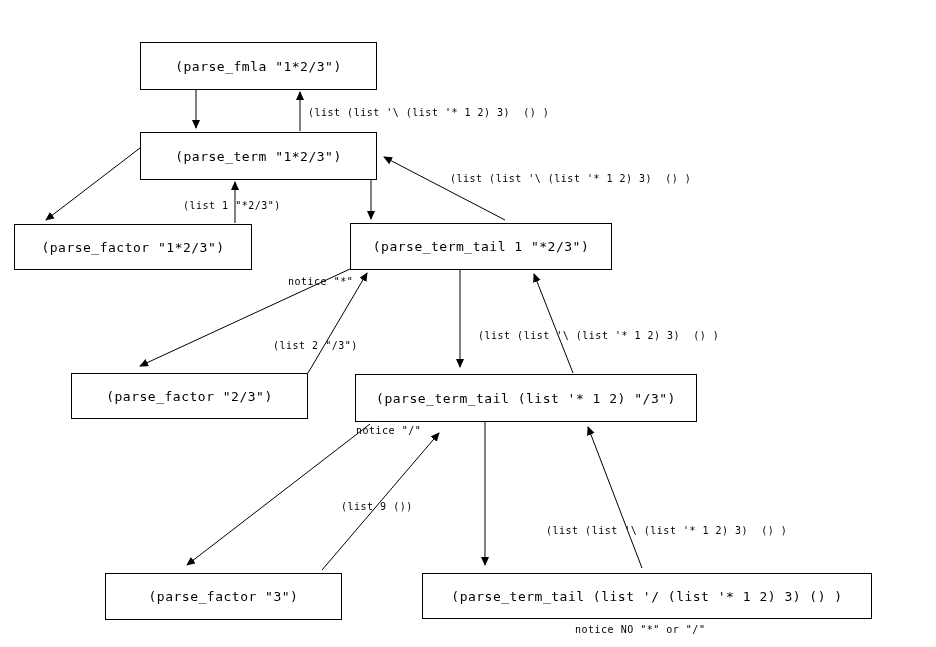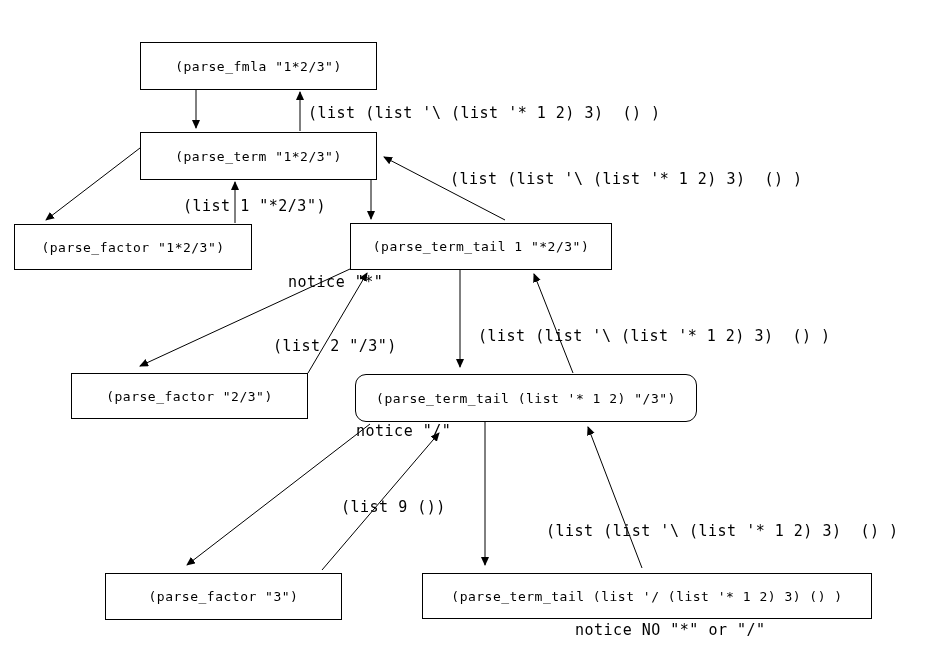--- a/index.html
+++ b/index.html
@@ -29,21 +29,21 @@
     background: #ffffff;
     display: flex;
     align-items: center;
     justify-content: center;
     font-size: 13px;
     white-space: pre;
     letter-spacing: 0.5px;
   }
   .edge-label {
     position: absolute;
-    font-size: 15px;
+    font-size: 10px;
     line-height: 14px;
     white-space: pre;
     letter-spacing: 0.5px;
   }
 </style>
 </head>
 <body>
 
 <div id="canvas">
 
@@ -74,21 +74,21 @@
   <div class="node" style="left:140px; top:42px;  width:235px; height:46px;">(parse_fmla "1*2/3")</div>
 
   <div class="node" style="left:140px; top:132px; width:235px; height:46px;">(parse_term "1*2/3")</div>
 
   <div class="node" style="left:14px;  top:224px; width:236px; height:44px;">(parse_factor "1*2/3")</div>
 
   <div class="node" style="left:350px; top:223px; width:260px; height:45px;">(parse_term_tail 1 "*2/3")</div>
 
   <div class="node" style="left:71px;  top:373px; width:235px; height:44px;">(parse_factor "2/3")</div>
 
-  <div class="node" style="left:355px; top:374px; width:340px; height:46px;border-radius:11px;">(parse_term_tail (list '* 1 2) "/3")</div>
+  <div class="node" style="left:355px; top:374px; width:340px; height:46px;">(parse_term_tail (list '* 1 2) "/3")</div>
 
   <div class="node" style="left:105px; top:573px; width:235px; height:45px;">(parse_factor "3")</div>
 
   <div class="node" style="left:422px; top:573px; width:448px; height:44px;">(parse_term_tail (list '/ (list '* 1 2) 3) () )</div>
 
   <div class="edge-label" style="left:308px; top:106px;">(list (list '\ (list '* 1 2) 3)  () )</div>
 
   <div class="edge-label" style="left:450px; top:172px;">(list (list '\ (list '* 1 2) 3)  () )</div>
 
   <div class="edge-label" style="left:183px; top:199px;">(list 1 "*2/3")</div>

